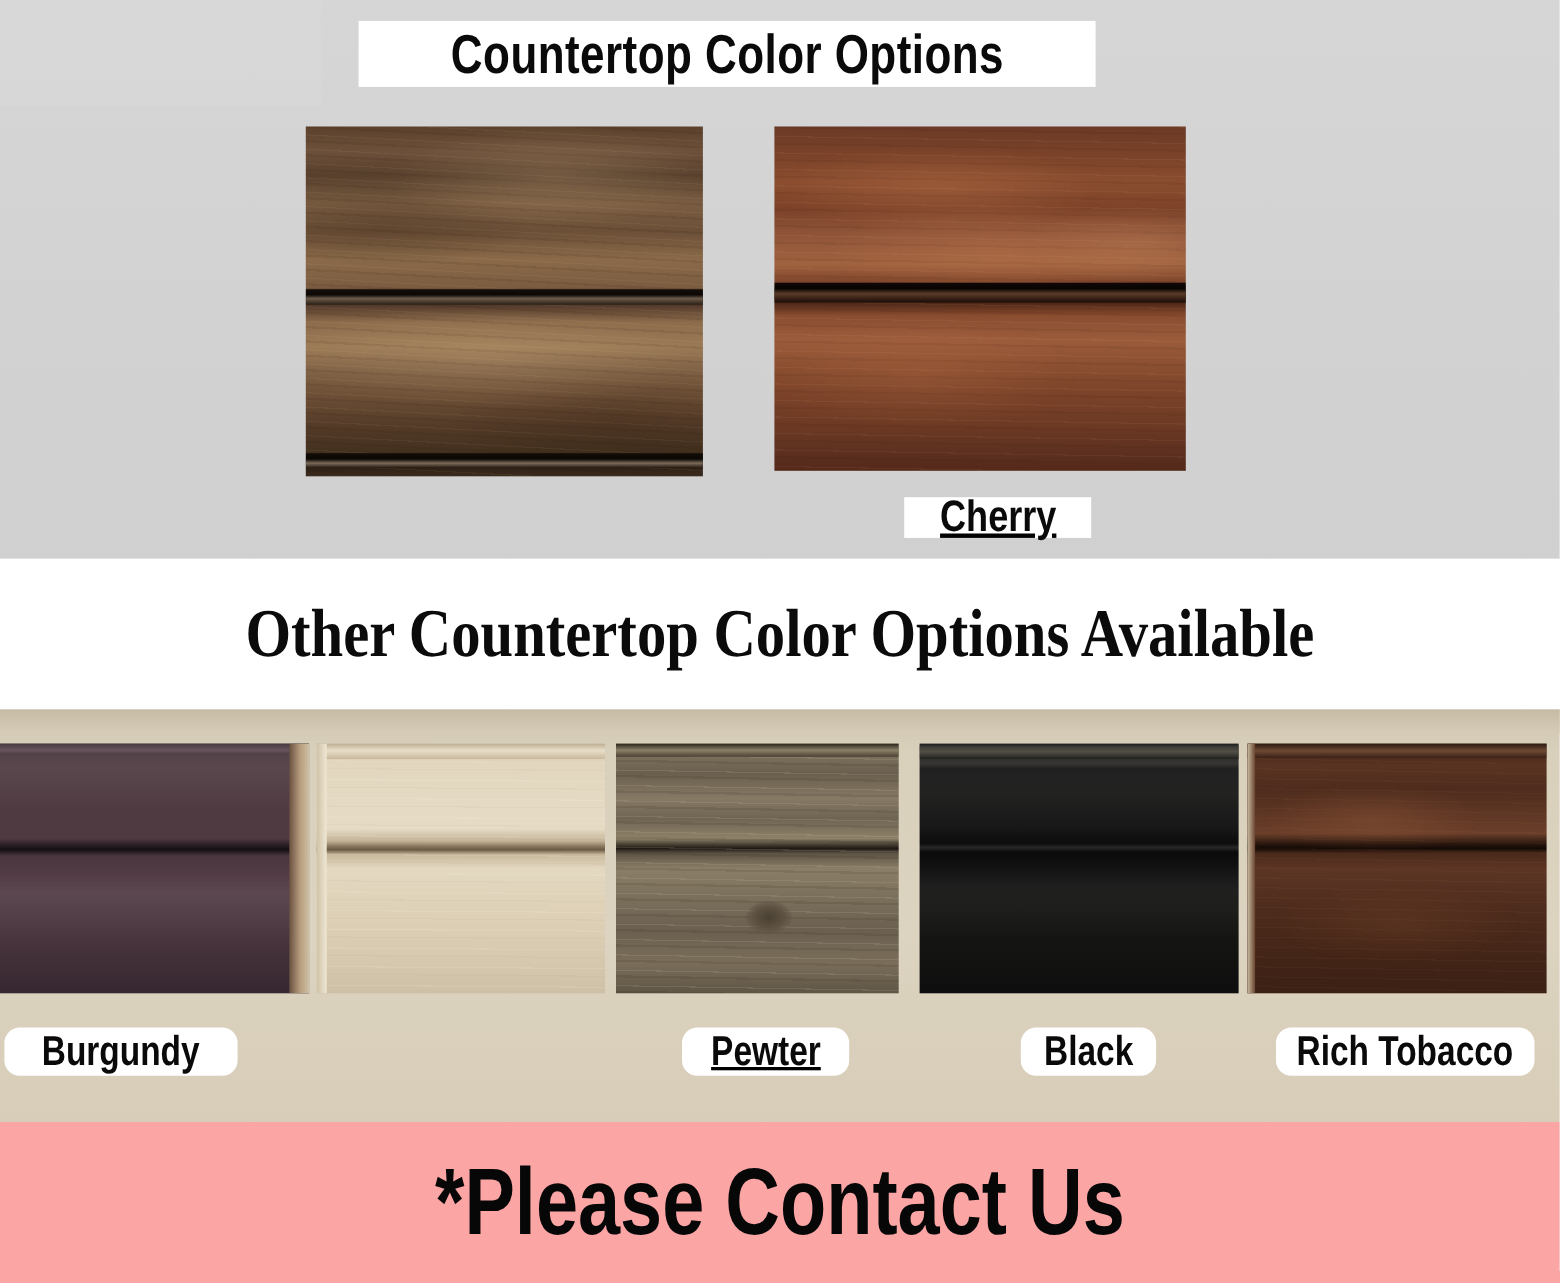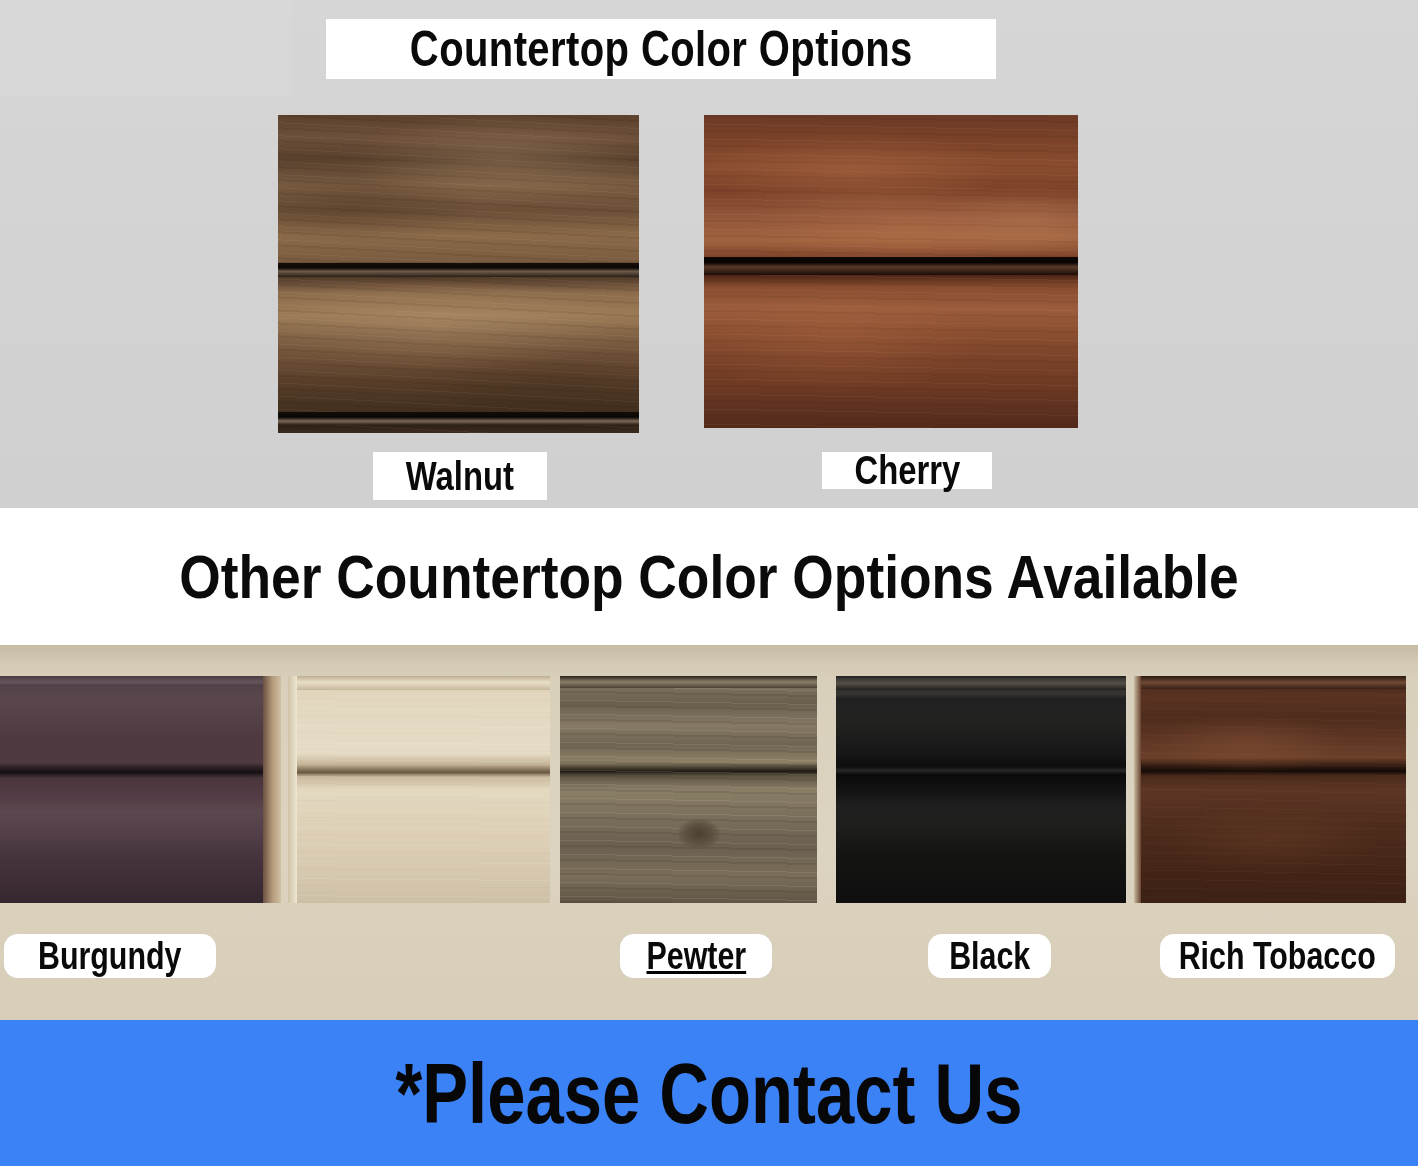--- a/index.html
+++ b/index.html
@@ -100,30 +100,30 @@
                radial-gradient(ellipse 40% 18% at 88% 34%, rgba(232,170,120,.45), rgba(0,0,0,0) 66%);
   }
 
   .chip{
     position:absolute;background:#ffffff;display:flex;align-items:center;justify-content:center;
   }
   .chip span{font-weight:bold;color:#0a0a0a;white-space:nowrap;transform:scaleX(.82);transform-origin:center;}
 
   .chip-walnut{left:373px;top:452px;width:174px;height:48px;}
   .chip-walnut span{font-size:40px;}
-  .chip-cherry{left:822px;top:452px;width:170px;height:37px;}
+  .chip-cherry{left:822px;top:452px;width:170px;height:37px;text-decoration:underline;}
   .chip-cherry span{font-size:40px;}
 
   
   .section-mid{
     position:absolute;left:0;top:508px;width:1418px;height:137px;background:#ffffff;
   }
   .section-mid .hd{
     position:absolute;left:0;top:0;width:1418px;height:137px;
-    display:flex;align-items:center;justify-content:center;
+    display:flex;align-items:center;justify-content:center;font-family:Liberation Serif, serif;
   }
   .section-mid .hd span{
     font-weight:bold;font-size:62px;color:#0b0b0b;white-space:nowrap;
     transform:scaleX(.86);transform-origin:center;
   }
 
   
   .section-bot{
     position:absolute;left:0;top:645px;width:1418px;height:375px;
     background:linear-gradient(180deg,#cfc5b0 0%,#d9d0bc 10%,#dcd3c0 55%,#d7cdb8 100%);
@@ -253,21 +253,21 @@
     transform:scaleX(.80);transform-origin:center;}
 
   .lb-burgundy{left:4px;top:934px;width:212px;height:44px;}
   .lb-antique{left:264px;top:934px;width:288px;height:44px;}
   .lb-pewter{left:620px;top:934px;width:152px;height:44px;text-decoration:underline;}
   .lb-black{left:928px;top:934px;width:123px;height:44px;}
   .lb-tobacco{left:1160px;top:934px;width:235px;height:44px;}
 
   
   .section-foot{
-    position:absolute;left:0;top:1020px;width:1418px;height:146px;background:#3b82f6;
+    position:absolute;left:0;top:1020px;width:1418px;height:146px;background:#fca5a5;
     display:flex;align-items:center;justify-content:center;
   }
   .section-foot span{
     font-weight:bold;font-size:86px;color:#070707;white-space:nowrap;
     transform:scaleX(.80);transform-origin:center;
   }
 </style>
 </head>
 <body>
 
@@ -285,23 +285,20 @@
       <div class="g1"></div>
       <div class="g2"></div>
     </div>
 
     <div class="sw sw-cherry">
       <div class="gr"></div>
       <div class="gr2"></div>
       <div class="g1"></div>
     </div>
 
-    <div class="chip chip-walnut">
-      <span>Walnut</span>
-    </div>
     <div class="chip chip-cherry">
       <span>Cherry</span>
     </div>
   </div>
 
   <div class="section-mid">
     <div class="hd">
       <span>Other Countertop Color Options Available</span>
     </div>
   </div>

